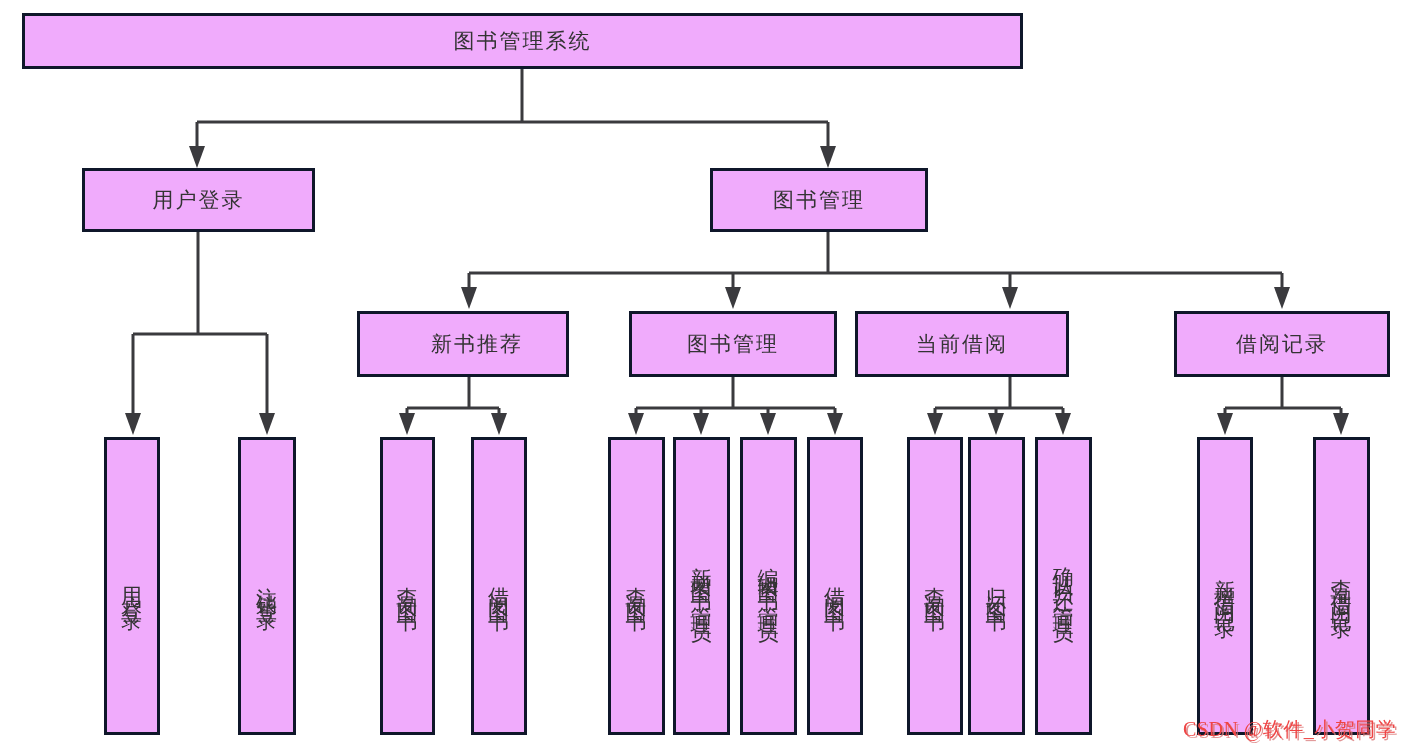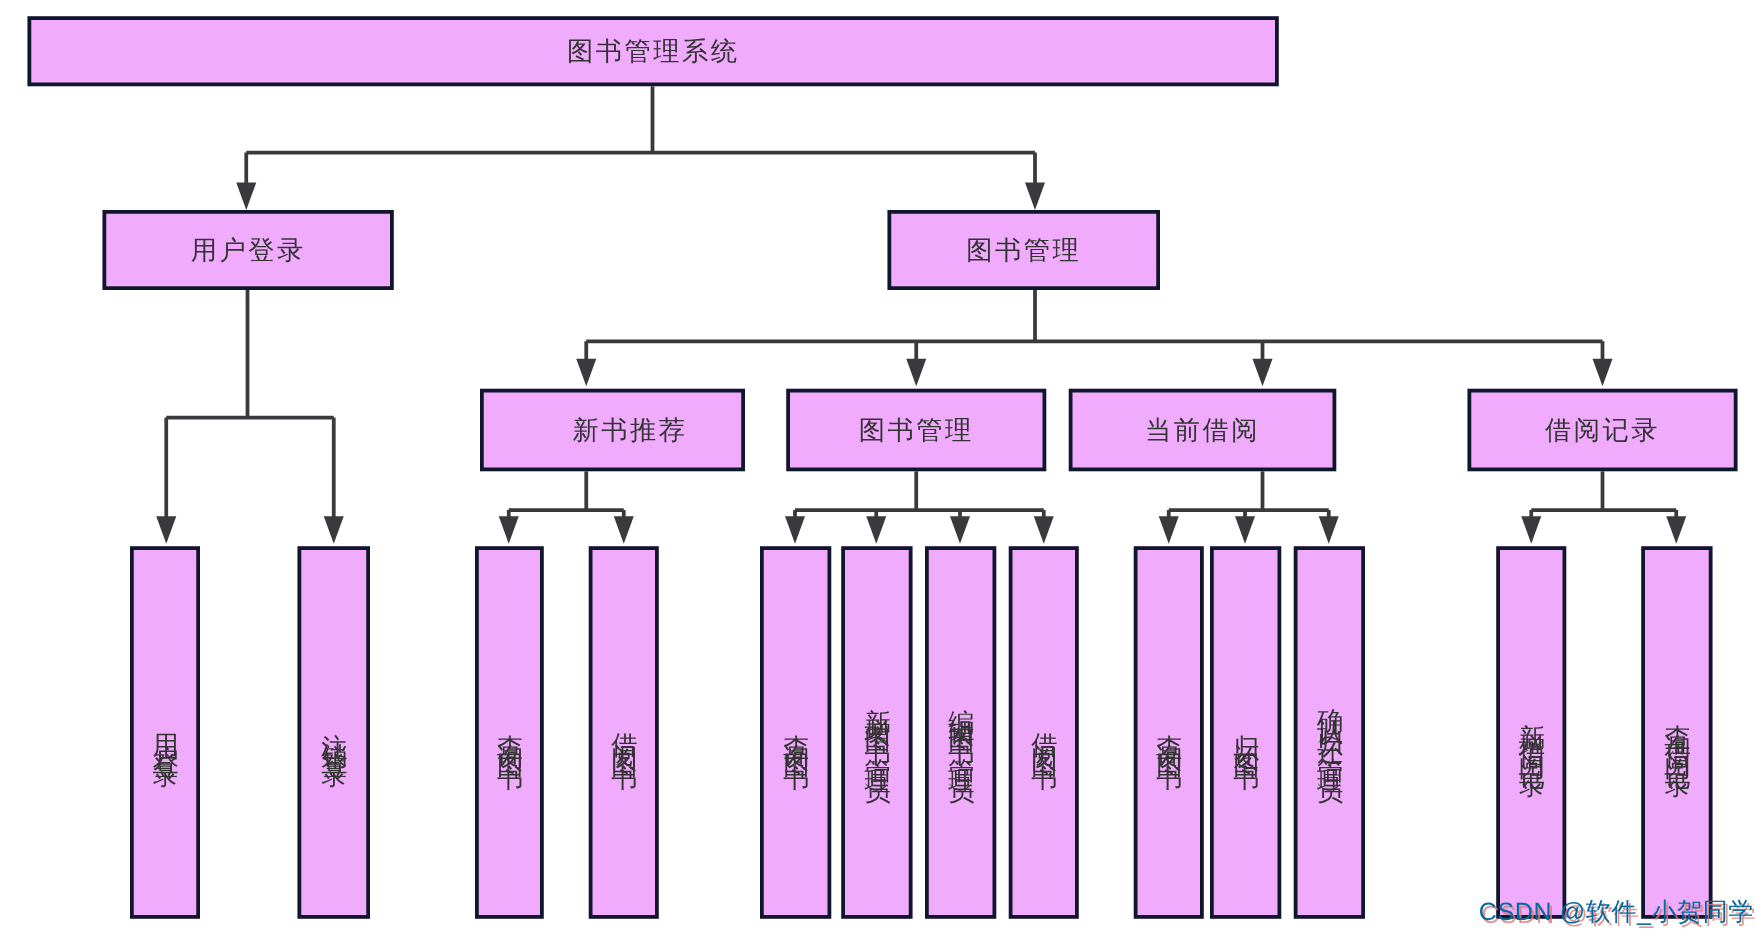--- a/index.html
+++ b/index.html
@@ -15,28 +15,28 @@
   .hbox{font-size:21px;letter-spacing:2px;white-space:nowrap;}
   .vbox{
     font-size:21px;letter-spacing:8px;line-height:1;
     writing-mode:vertical-lr;text-orientation:mixed;
   }
   .connectors{position:absolute;left:0;top:0;z-index:0;}
   .box{z-index:1;}
   .watermark{
     position:absolute;left:1183px;top:716px;z-index:3;
     font-size:20px;letter-spacing:0.5px;white-space:nowrap;
-    color:#0369a1;text-shadow:2px 2px 0 rgba(217,123,123,0.8);
+    color:#ef4444;text-shadow:2px 2px 0 rgba(217,123,123,0.8);font-family:Liberation Serif, serif;
   }
 
   
   .n-root{left:22px;top:13px;width:1001px;height:56px;}
   .n-l2a{left:82px;top:168px;width:233px;height:64px;}
   .n-l2b{left:710px;top:168px;width:218px;height:64px;}
-  .n-l3a{left:384px;top:311px;width:212px;height:66px;padding-left:28px;}
+  .n-l3a{left:357px;top:311px;width:212px;height:66px;padding-left:28px;}
   .n-l3b{left:629px;top:311px;width:208px;height:66px;}
   .n-l3c{left:855px;top:311px;width:214px;height:66px;}
   .n-l3d{left:1174px;top:311px;width:216px;height:66px;}
   .n-v{top:437px;height:298px;}
   .n-v01{left:104px;width:56px;}
   .n-v02{left:238px;width:58px;}
   .n-v03{left:380px;width:55px;}
   .n-v04{left:471px;width:56px;}
   .n-v05{left:608px;width:57px;}
   .n-v06{left:673px;width:57px;}

